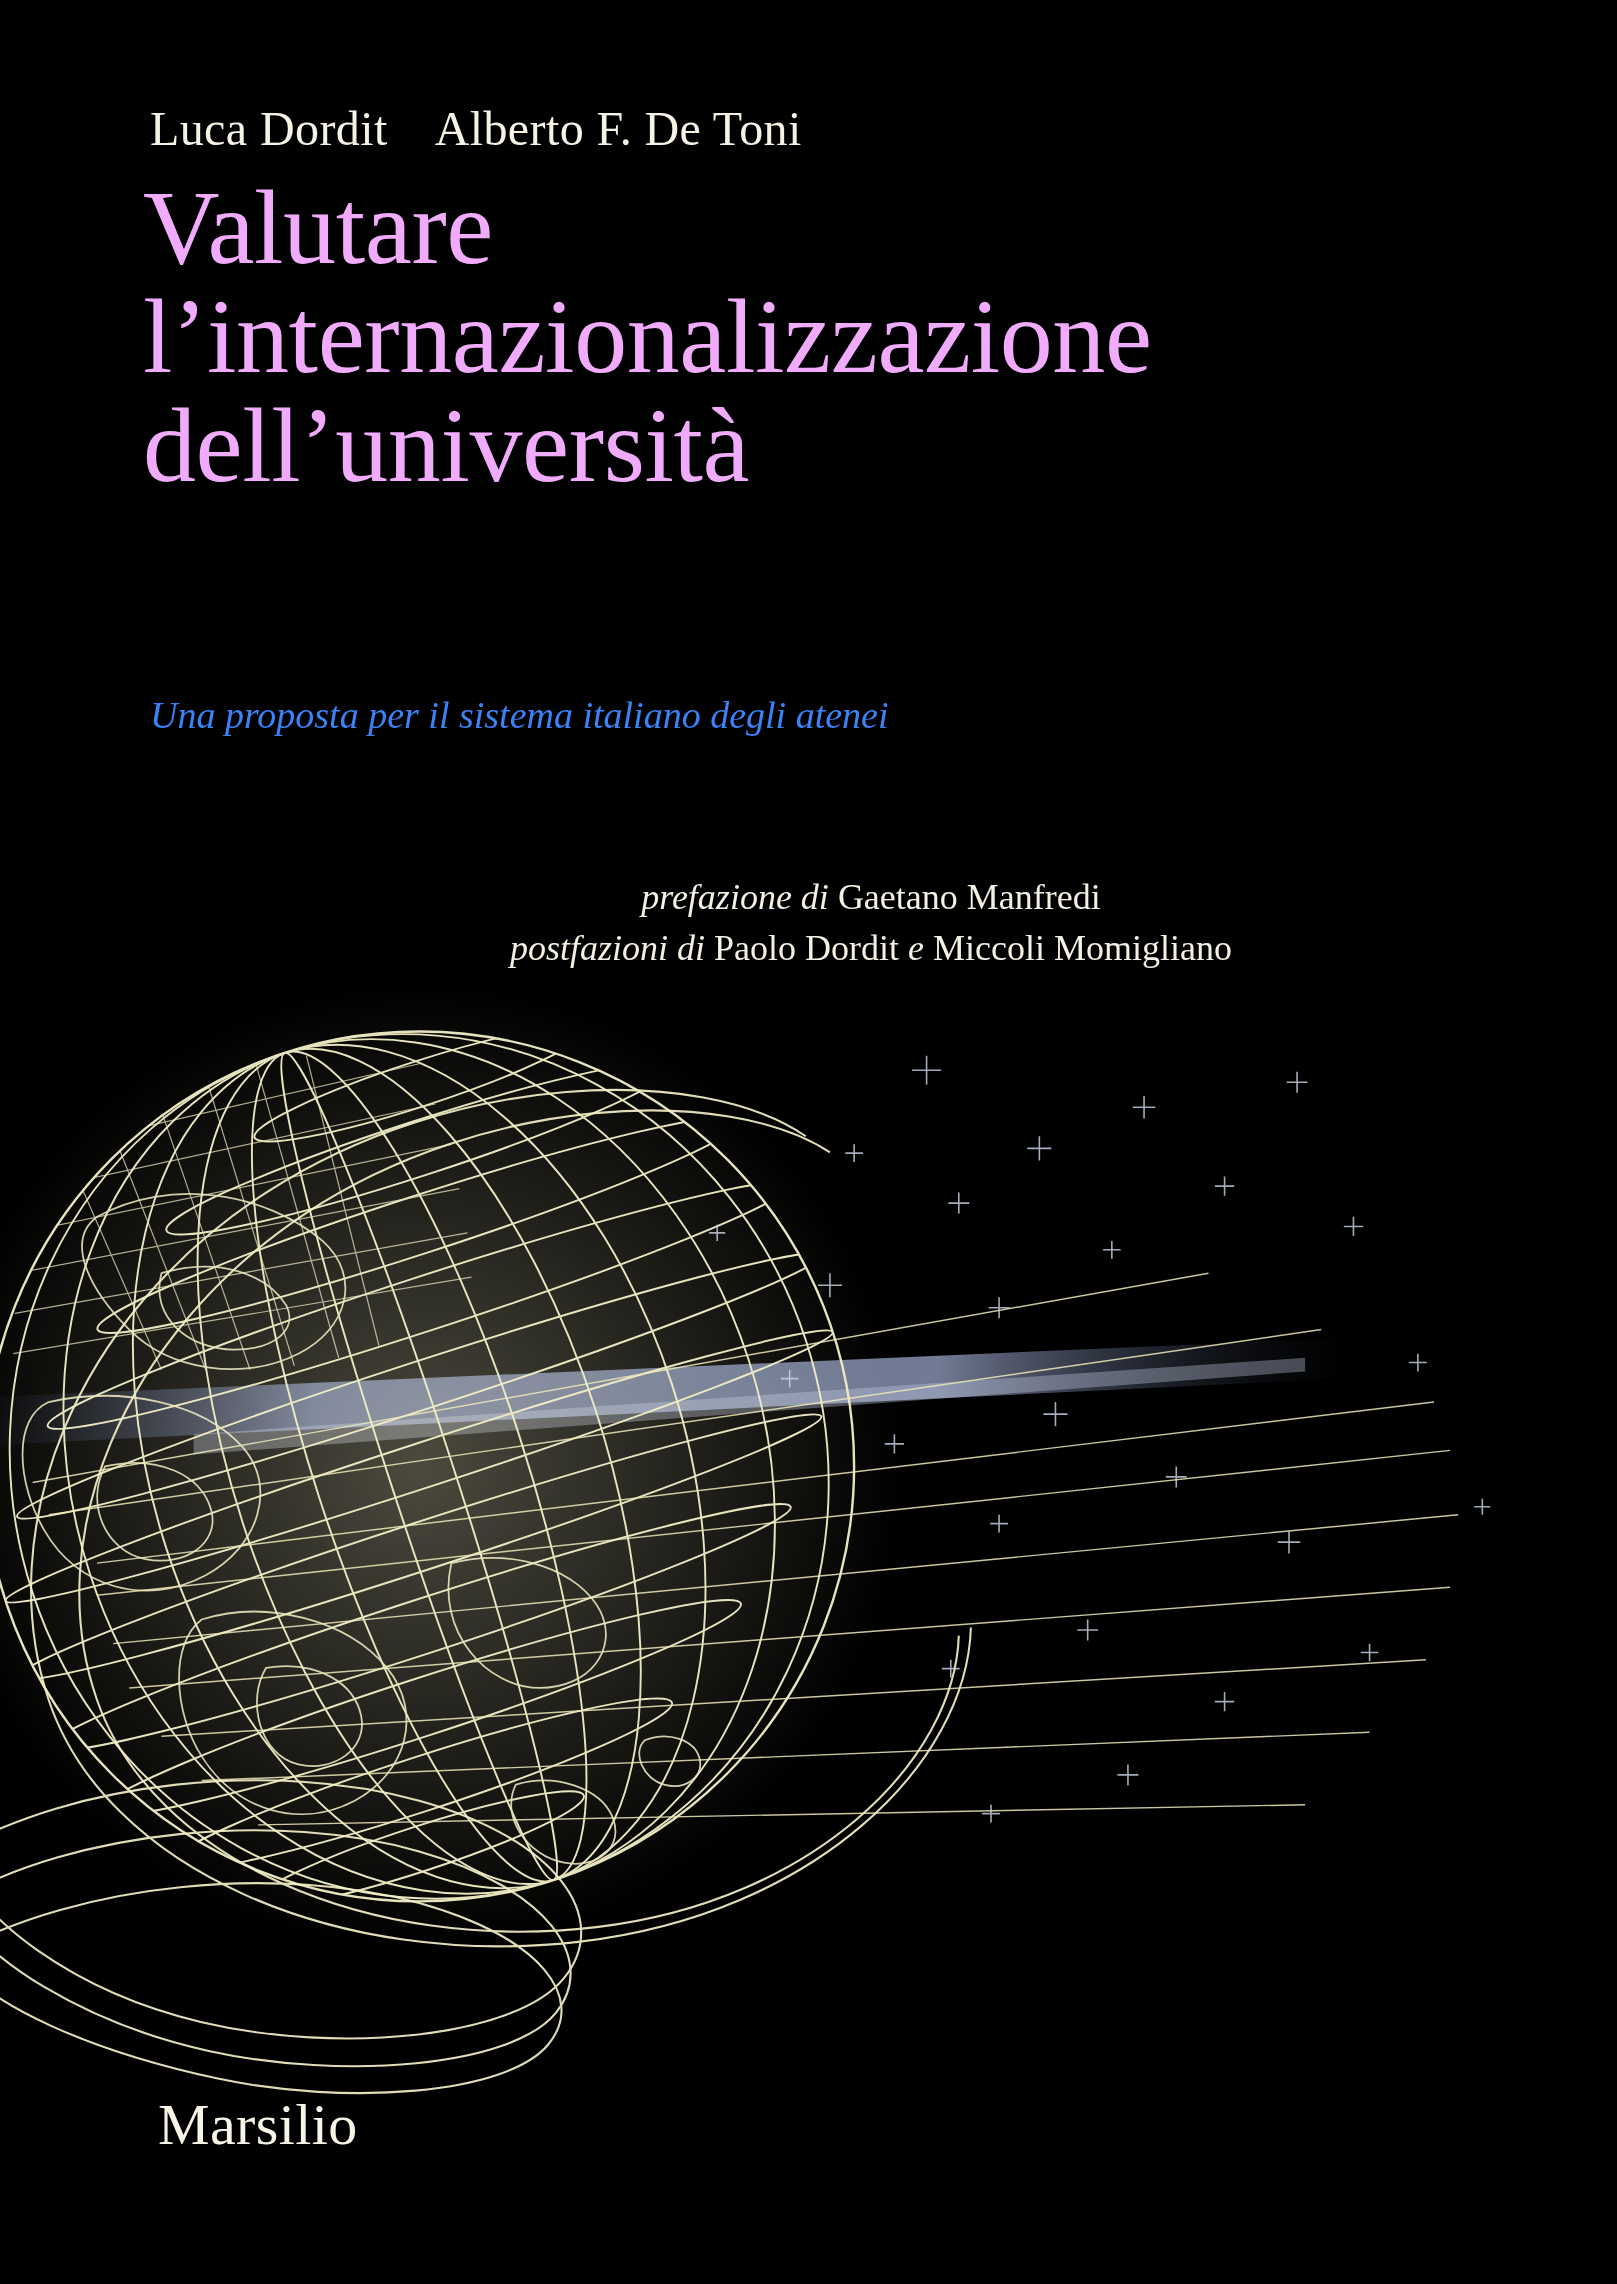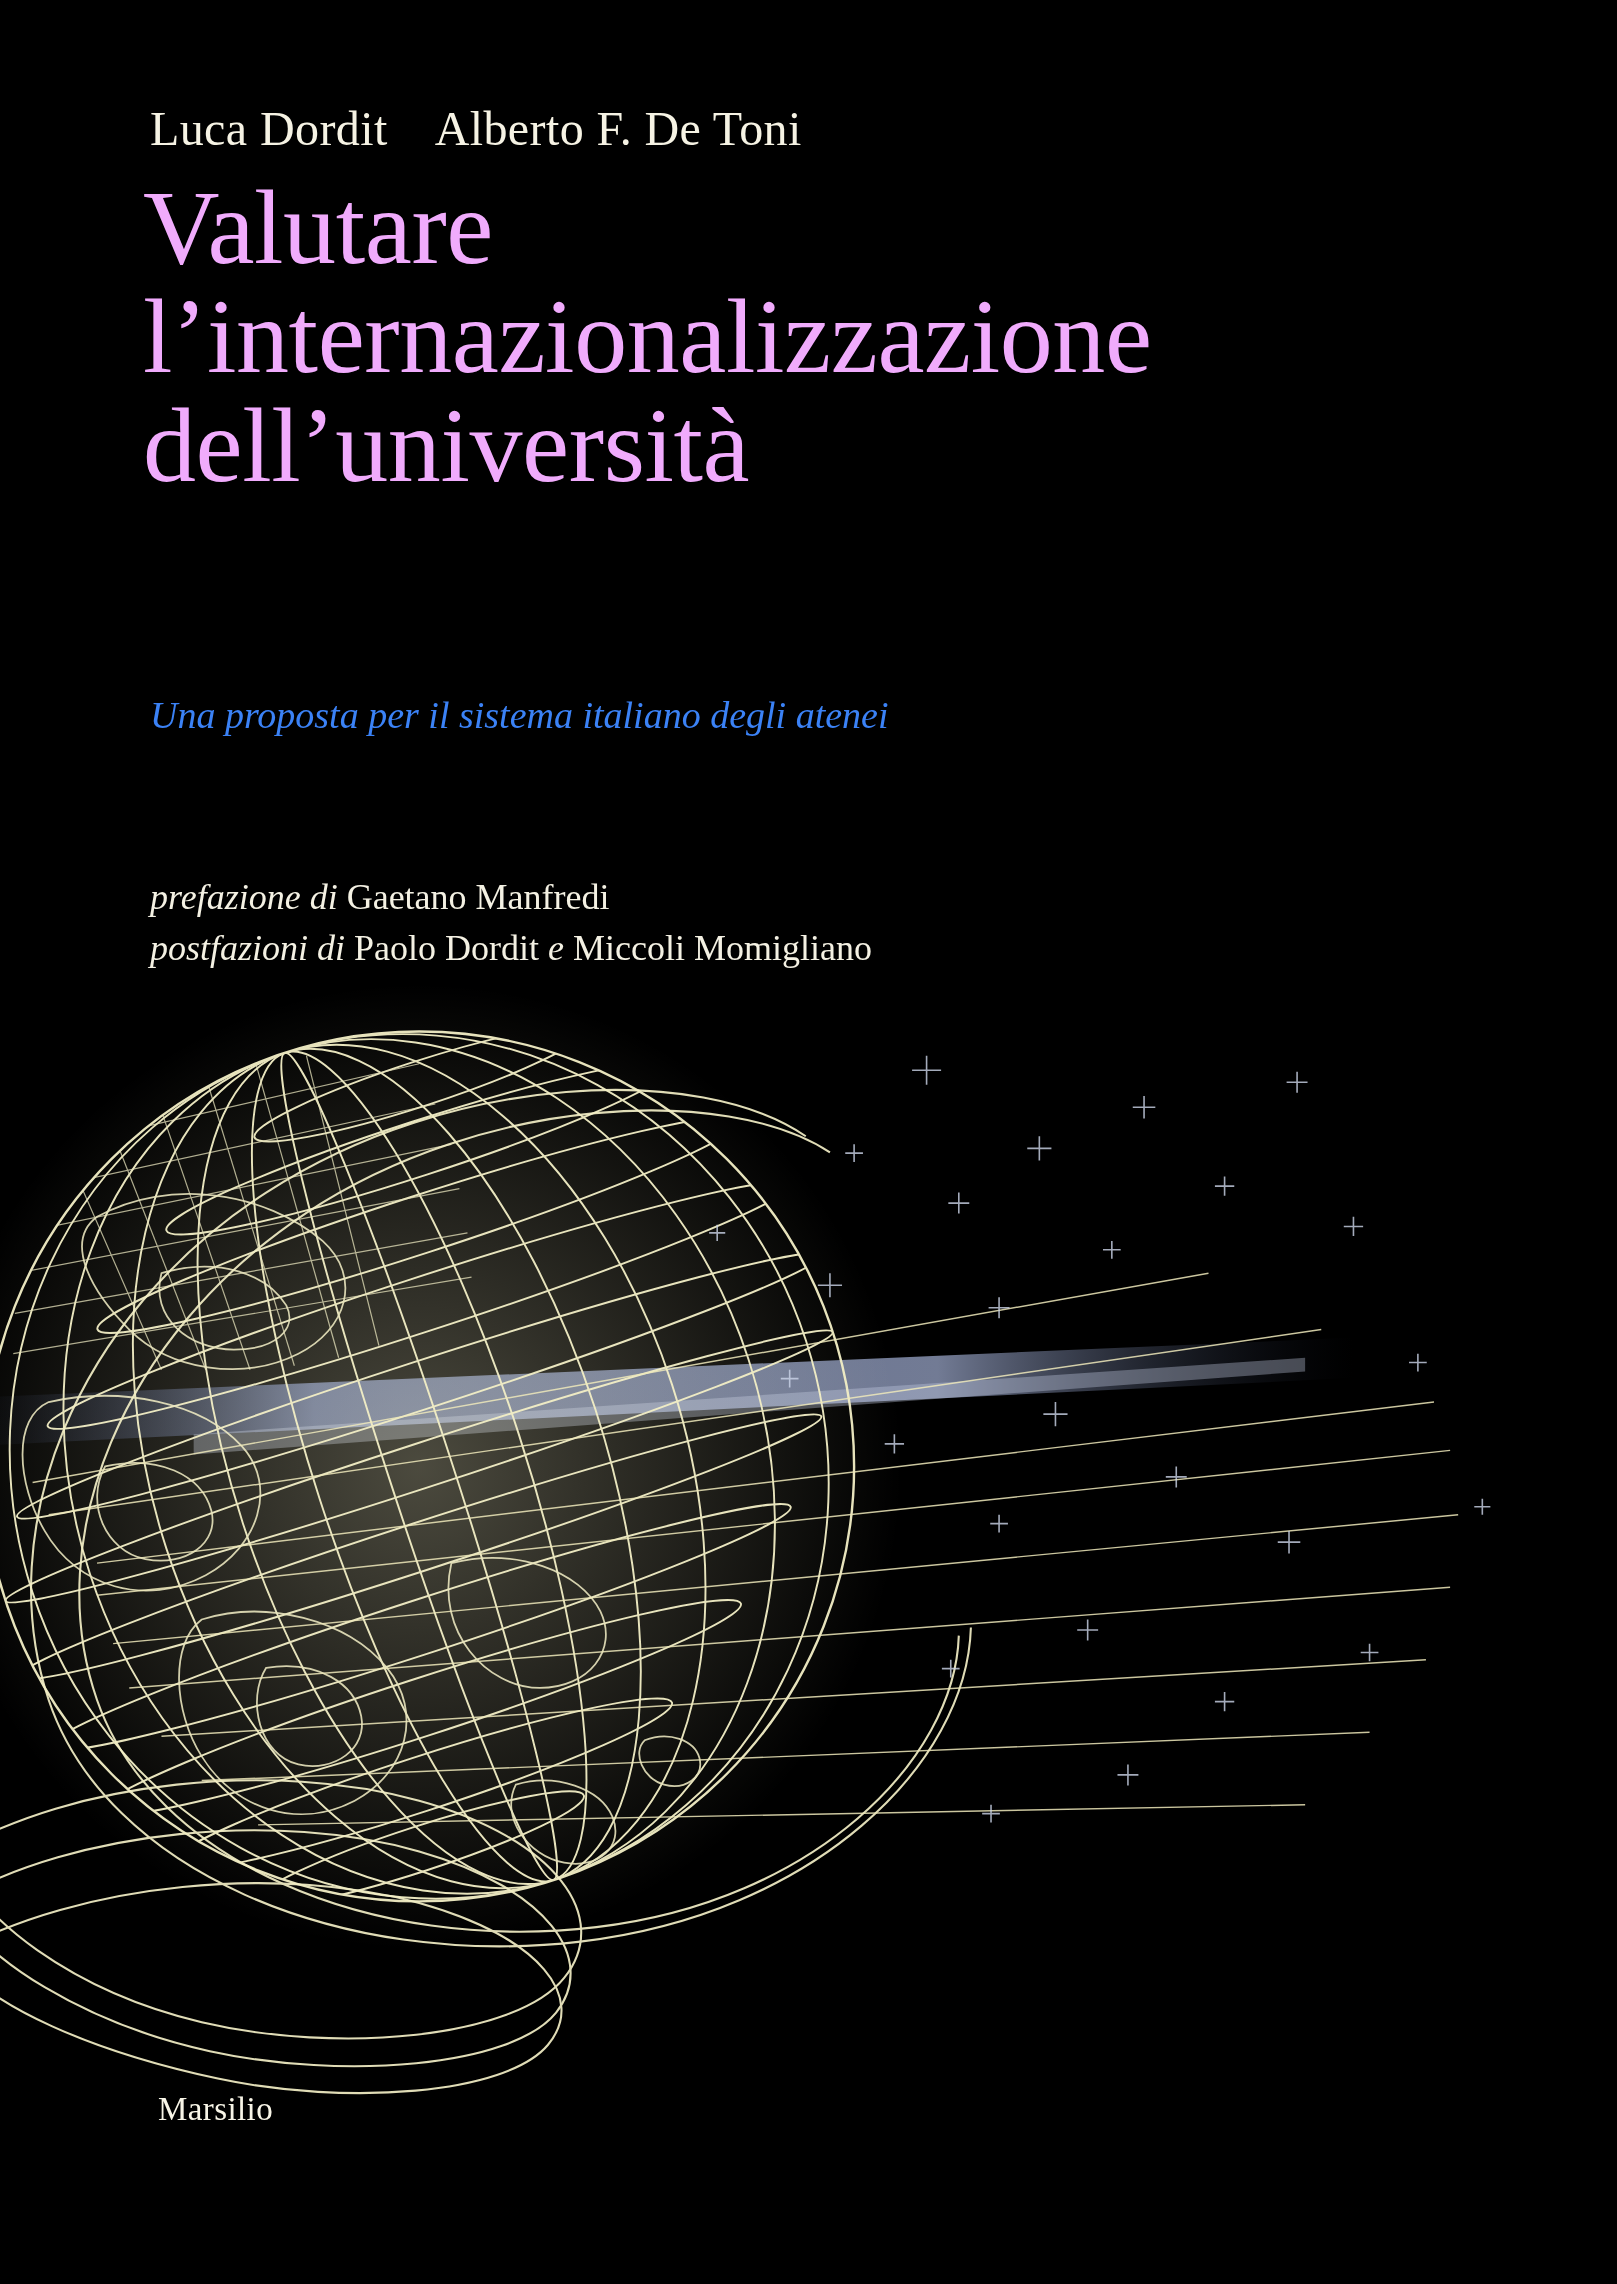--- a/index.html
+++ b/index.html
@@ -86,35 +86,36 @@
   }
 
   .credits {
     position: absolute;
     left: 150px;
     top: 860px;
     width: 1442px;
     color: #f4f1e3;
     font-size: 36px;
     line-height: 1.42;
+    text-align: center;
   }
   .credits .row {
     display: block;
     white-space: nowrap;
   }
   .credits em {
     font-style: italic;
   }
 
   .publisher {
     position: absolute;
     left: 158px;
     top: 2079px;
     color: #f8f5e7;
-    font-size: 33px;
+    font-size: 58px;
     letter-spacing: 0.4px;
   }
 </style>
 </head>
 <body>
 
 <div class="cover">
 
   <div class="artwork">
     <svg width="1618" height="1192" viewBox="0 0 2008 1480" xmlns="http://www.w3.org/2000/svg">

